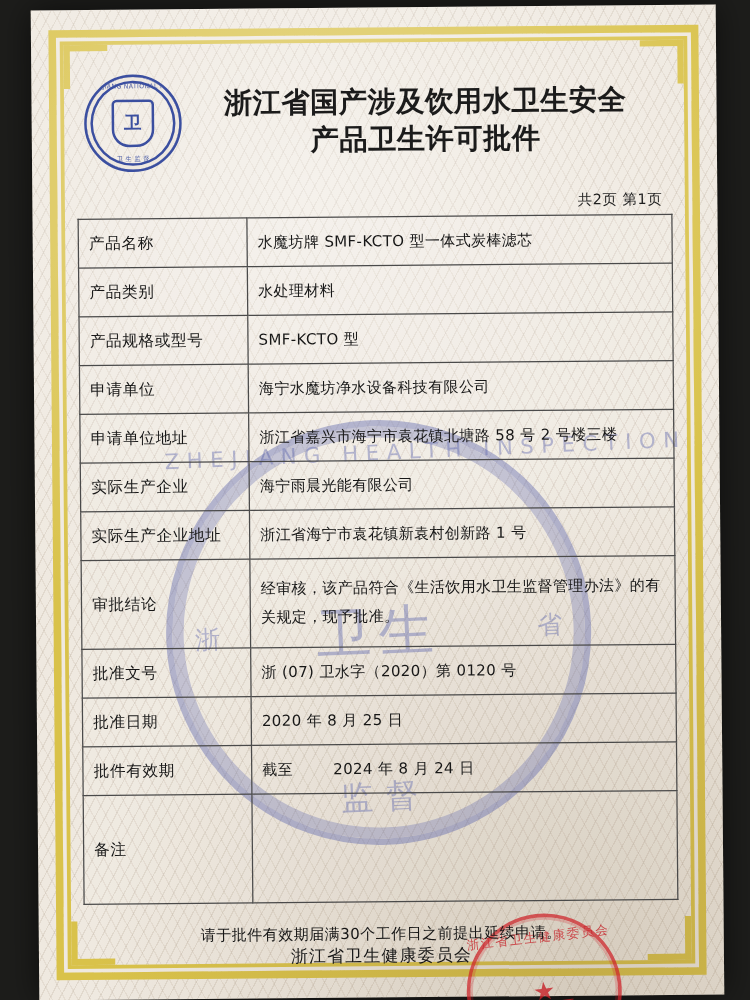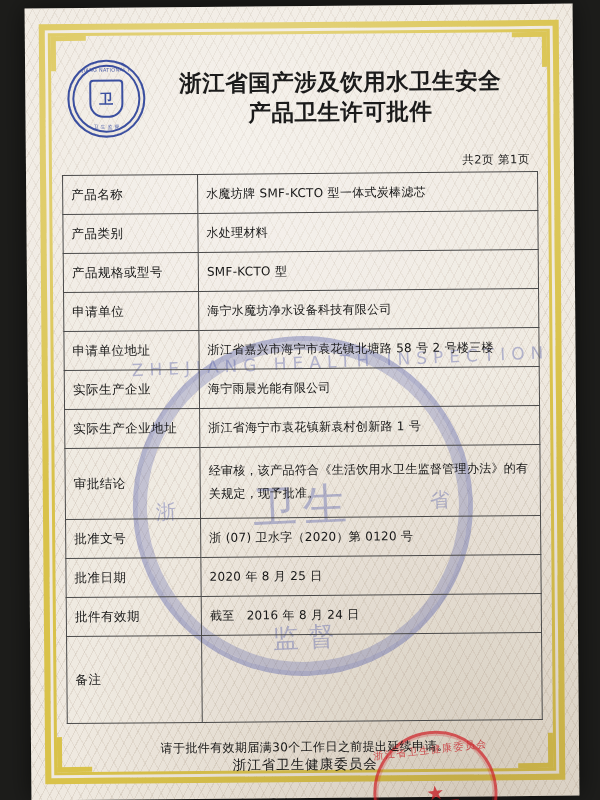--- a/index.html
+++ b/index.html
@@ -188,21 +188,21 @@
   tr.r-docno td { height: 26px; }
   tr.r-date td { height: 26px; }
   tr.r-valid td { height: 26px; }
   tr.r-note td { height: 74px; vertical-align: middle; }
 
   .concl-text {
     font-size: 12px;
     line-height: 1.9;
     color: #1a1a2e;
   }
-  .valid-value .prefix { margin-right: 8px; }
+  .valid-value .prefix { margin-right: 28px; }
 
   
   .sign {
     position: relative;
     margin-top: 34px;
     text-align: center;
     color: #161616;
   }
   .sign .org {
     font-size: 13.5px;
@@ -384,21 +384,21 @@
             <td class="value">浙 (07) 卫水字（2020）第 0120 号</td>
           </tr>
           <tr class="r-date">
             <td class="label">批准日期</td>
             <td class="value">2020 年 8 月 25 日</td>
           </tr>
           <tr class="r-valid">
             <td class="label">批件有效期</td>
             <td class="value valid-value">
               <span class="prefix">截至</span>
-              <span>2016 年 8 月 24 日</span>
+              <span>2024 年 8 月 24 日</span>
             </td>
           </tr>
           <tr class="r-note">
             <td class="label">备注</td>
             <td class="value"></td>
           </tr>
         </tbody>
       </table>
 
       <div class="sign">

